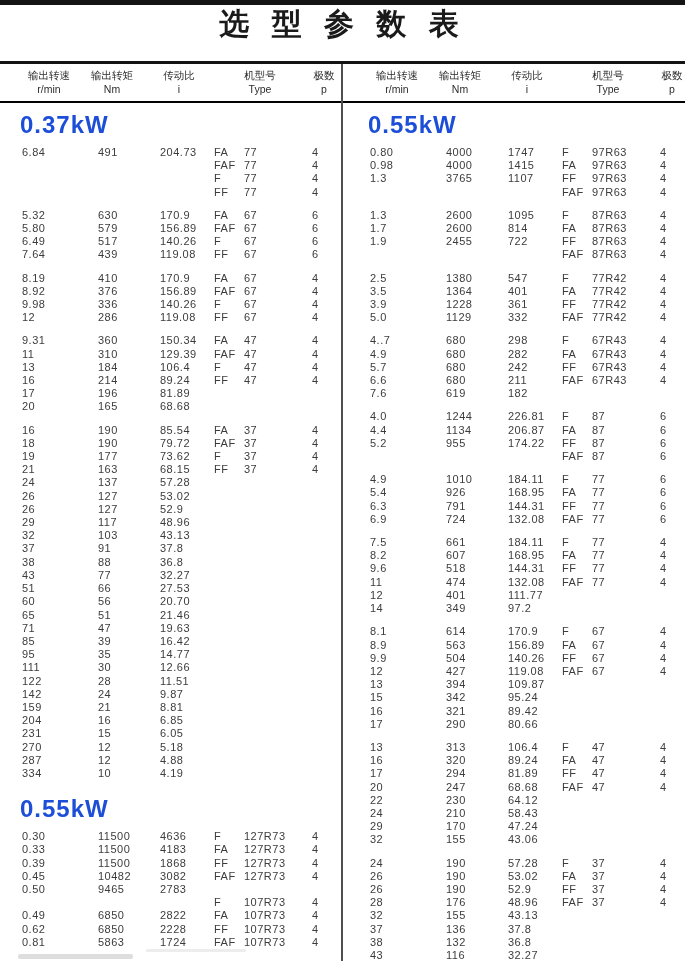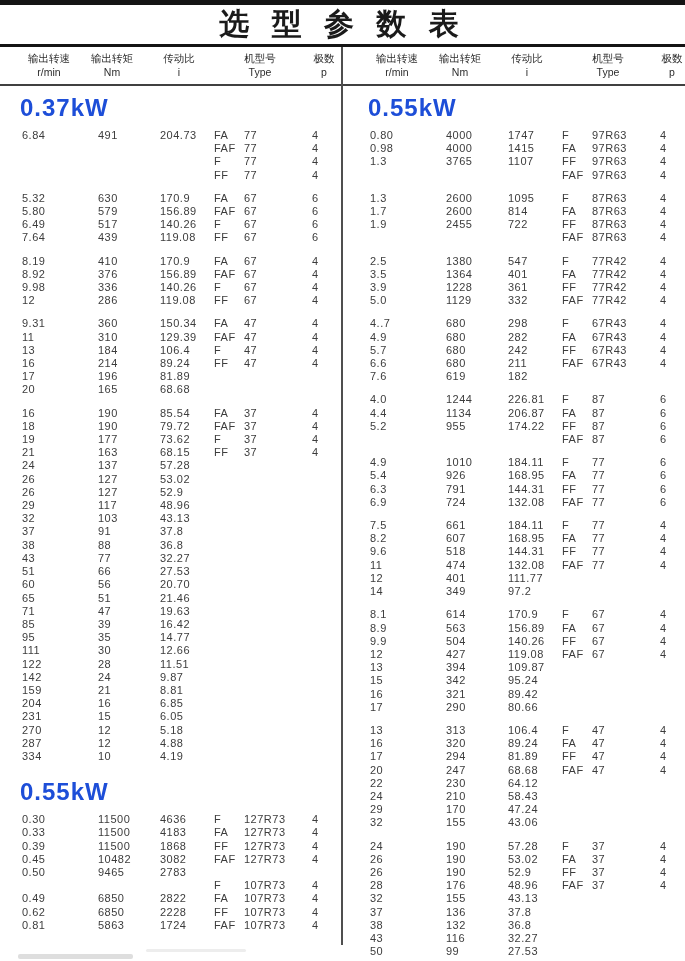--- a/index.html
+++ b/index.html
@@ -3,28 +3,28 @@
 <meta charset="utf-8">
 <style>
   html,body { margin:0; padding:0; }
   body {
     width:685px; height:961px; background:#ffffff; position:relative; overflow:hidden;
     font-family:"Liberation Sans", sans-serif; color:#3c3c3c;
   }
   .top-bar { height:5px; background:#141414; }
   .title {
     text-align:center; font-size:30px; font-weight:bold; color:#1a1a1a;
-    letter-spacing:7px; padding:2px 0 3px 0; line-height:34px;
+    letter-spacing:7px; padding:2px 0 20px 0; line-height:34px;
   }
   .title-rule { height:3px; background:#141414; }
   .table-area { position:relative; height:910px; }
   .v-divider {
     position:absolute; left:341px; top:0; width:2px; height:898px; background:#4f4f4f;
   }
-  .hrow-wrap { display:flex; border-bottom:2px solid #404040; }
+  .hrow-wrap { display:flex; border-bottom:2px solid #000000; }
   .hrow {
     display:grid; grid-template-columns:62px 64px 70px 92px 36px;
     box-sizing:border-box; width:342px; padding:4px 0 5px 18px;
   }
   .hrow.right-h { width:343px; padding-left:24px; }
   .hcell { text-align:center; font-size:10.5px; color:#2d2d2d; line-height:14px; }
   .body-row { display:flex; }
   .half { box-sizing:border-box; width:342px; padding:0 0 0 18px; }
   .half.right { width:343px; padding-left:24px; }
   .kw-heading {

